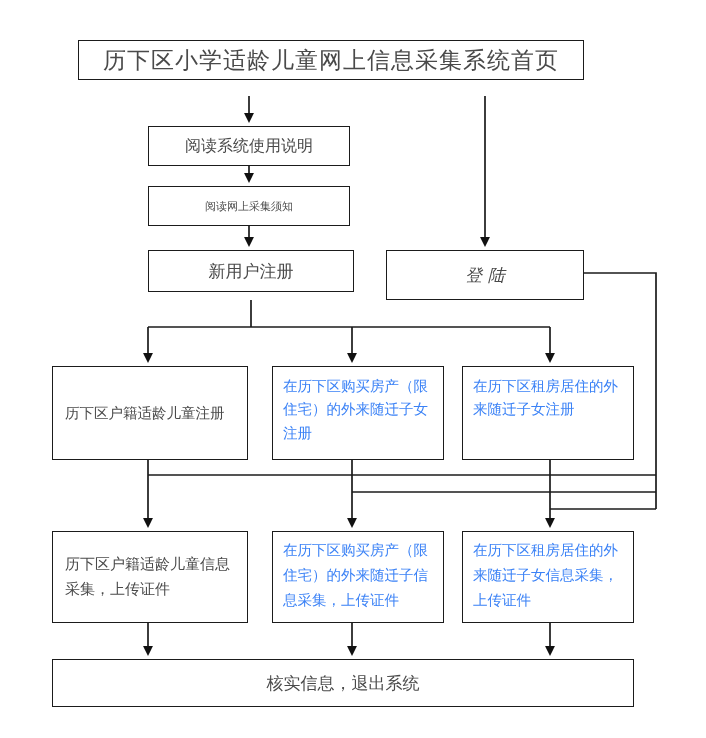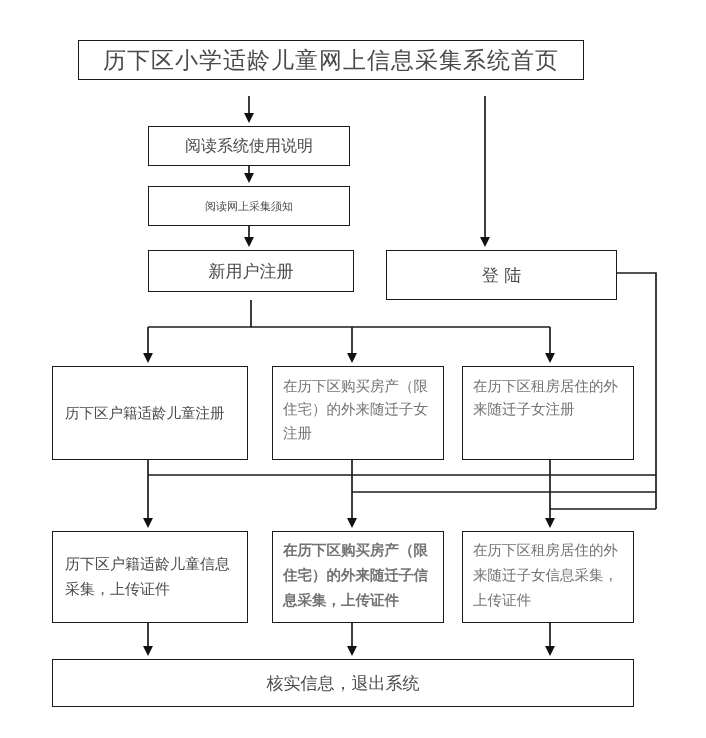--- a/index.html
+++ b/index.html
@@ -39,21 +39,21 @@
     width: 100%;
   }
   
   .serif {
     font-family: "DejaVu Serif", "Liberation Serif", serif;
     color: #4a4a4a;
   }
   
   .sans {
     font-family: "DejaVu Sans", "Liberation Sans", sans-serif;
-    color: #737373;
+    color: #3b82f6;
   }
   .center-mid {
     align-items: center;
     justify-content: center;
     text-align: center;
   }
   .left-top {
     align-items: flex-start;
     justify-content: flex-start;
     text-align: left;
@@ -62,28 +62,28 @@
     align-items: center;
     justify-content: flex-start;
     text-align: left;
   }
 
   
   #node-title      { left: 78px;  top: 40px;  width: 506px; height: 40px;  font-size: 23px; letter-spacing: 1px; }
   #node-read-manual{ left: 148px; top: 126px; width: 202px; height: 40px;  font-size: 16px; }
   #node-read-notice{ left: 148px; top: 186px; width: 202px; height: 40px;  font-size: 11px; }
   #node-register   { left: 148px; top: 250px; width: 206px; height: 42px;  font-size: 17px; }
-  #node-login      { left: 386px; top: 250px; width: 231px; height: 50px;  font-size: 17px; }
+  #node-login      { left: 386px; top: 250px; width: 198px; height: 50px;  font-size: 17px; font-style: italic; }
 
   #node-reg-local  { left: 52px;  top: 366px; width: 196px; height: 94px;  font-size: 14.5px; padding: 0 12px; }
   #node-reg-buy    { left: 272px; top: 366px; width: 172px; height: 94px;  font-size: 14.5px; padding: 8px 10px 0 10px; line-height: 1.62; }
   #node-reg-rent   { left: 462px; top: 366px; width: 172px; height: 94px;  font-size: 14.5px; padding: 8px 10px 0 10px; line-height: 1.62; }
 
   #node-col-local  { left: 52px;  top: 531px; width: 196px; height: 92px;  font-size: 15px; padding: 0 12px; line-height: 1.65; }
-  #node-col-buy    { left: 272px; top: 531px; width: 172px; height: 92px;  font-size: 14.5px; padding: 6px 10px 11px 10px; line-height: 1.72; font-weight: bold; }
+  #node-col-buy    { left: 272px; top: 531px; width: 172px; height: 92px;  font-size: 14.5px; padding: 6px 10px 11px 10px; line-height: 1.72; }
   #node-col-rent   { left: 462px; top: 531px; width: 172px; height: 92px;  font-size: 14.5px; padding: 6px 10px 0 10px; line-height: 1.72; }
 
   #node-finish     { left: 52px;  top: 659px; width: 582px; height: 48px;  font-size: 17px; }
 </style>
 </head>
 <body>
 
 <div id="canvas">
 
   <svg id="wires" viewBox="0 0 706 738" xmlns="http://www.w3.org/2000/svg">

